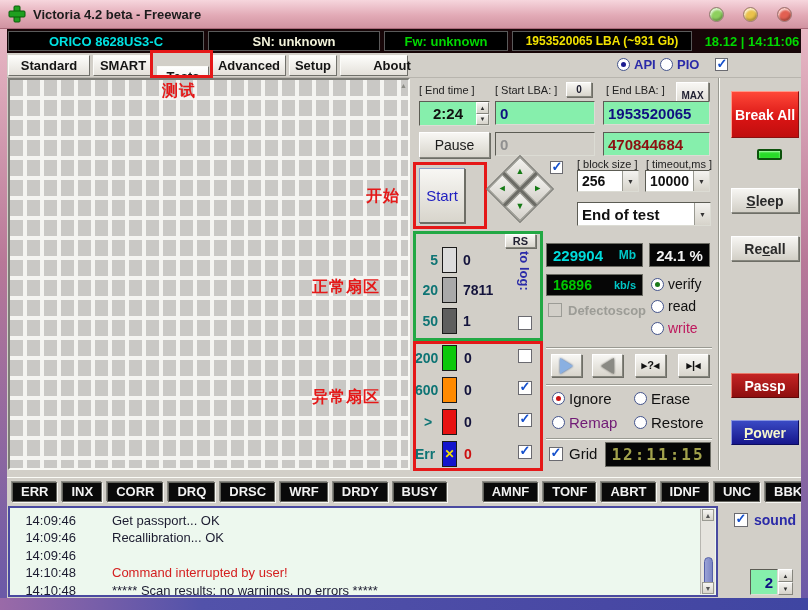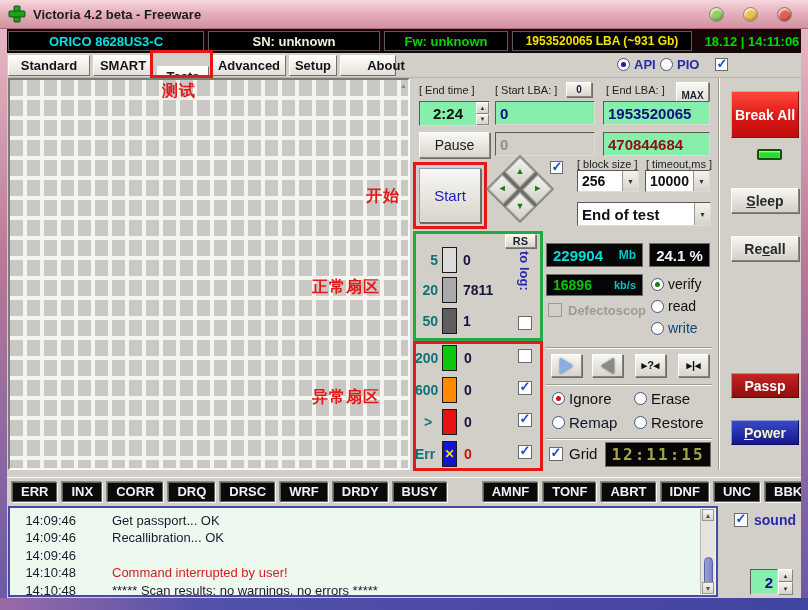--- a/index.html
+++ b/index.html
@@ -137,21 +137,21 @@
   <div class="abs ibox ib-fw">Fw: unknown</div>
   <div class="abs ibox ib-cap">1953520065 LBA (~931 Gb)</div>
   <div class="abs ib-clock">18.12 | 14:11:06</div>
 
   <div class="abs tabbar"></div>
   <div class="abs tab" style="left:8px;top:55px;width:82px;">Standard</div>
   <div class="abs tab" style="left:93px;top:55px;width:60px;">SMART</div>
   <div class="abs tab active" style="left:157px;top:66px;width:52px;">Tests</div>
   <div class="abs tab" style="left:212px;top:55px;width:74px;">Advanced</div>
   <div class="abs tab" style="left:289px;top:55px;width:48px;">Setup</div>
-  <div class="abs tab" style="left:340px;top:55px;width:56px;padding-left:36px;">About</div>
+  <div class="abs tab" style="left:340px;top:55px;width:68px;padding-left:36px;">About</div>
   <div class="abs redbox" style="left:150px;top:50px;width:63px;height:28px;"></div>
   <div class="abs radio sel dot-navy" style="left:617px;top:58px;"></div>
   <div class="abs navy" style="left:634px;top:57px;font-size:13px;">API</div>
   <div class="abs radio" style="left:660px;top:58px;"></div>
   <div class="abs navy" style="left:677px;top:57px;font-size:13px;">PIO</div>
   <div class="abs cb checked" style="left:715px;top:58px;"></div>
   <div class="abs navy" style="left:733px;top:50px;font-size:13px;margin-top:40px;">Hints</div>
 
   <div class="abs scangrid">
     <span class="grid-scroll">▲</span>
@@ -190,21 +190,21 @@
   </div>
   <div class="abs combo" style="left:645px;top:170px;width:65px;height:22px;">
     <span class="val">10000</span>
       <span class="drop">▼</span>
   </div>
   <div class="abs combo" style="left:577px;top:202px;width:134px;height:24px;">
     <span class="val" style="font-size:15px;">End of test</span>
       <span class="drop">▼</span>
   </div>
 
-  <div class="abs btn3d" style="left:419px;top:168px;width:62px;height:55px;font-size:15px;font-weight:normal;color:#2020c0;border-color:#8a9cc8 #6e6e66 #6e6e66 #8a9cc8;">Start</div>
+  <div class="abs btn3d" style="left:419px;top:168px;width:46px;height:55px;font-size:15px;font-weight:normal;color:#2020c0;border-color:#8a9cc8 #6e6e66 #6e6e66 #8a9cc8;">Start</div>
   <div class="abs redbox" style="left:413px;top:162px;width:74px;height:67px;"></div>
 
   <div class="abs diamond">
     <div class="dia-rot">
       <div class="dia-cell">
           <span>▲</span>
         </div>
       <div class="dia-cell">
           <span>►</span>
         </div>
@@ -272,21 +272,21 @@
     <span style="padding-right:6px;font-size:11px;font-weight:bold;color:#00c8c8;">kb/s</span>
   </div>
   <div class="abs cb disabled" style="left:548px;top:303px;width:14px;height:14px;"></div>
   <div class="abs" style="left:568px;top:303px;font-size:13px;font-weight:bold;color:#9c9c96;">Defectoscop</div>
 
   <div class="abs radio sel dot-green" style="left:651px;top:278px;"></div>
   <div class="abs" style="left:668px;top:276px;font-size:14px;color:#111;">verify</div>
   <div class="abs radio" style="left:651px;top:300px;"></div>
   <div class="abs" style="left:668px;top:298px;font-size:14px;color:#111;">read</div>
   <div class="abs radio" style="left:651px;top:322px;"></div>
-  <div class="abs" style="left:668px;top:320px;font-size:14px;color:#0c4a6e;">write</div>
+  <div class="abs" style="left:668px;top:320px;font-size:14px;color:#be185d;">write</div>
 
   <div class="abs sep" style="left:546px;top:347px;width:166px;"></div>
   <div class="abs btn3d pbtn" style="left:551px;top:354px;">
       <span class="tri-r"></span>
     </div>
   <div class="abs btn3d pbtn" style="left:592px;top:354px;">
       <span class="tri-l"></span>
     </div>
   <div class="abs btn3d pbtn" style="left:635px;top:354px;">
       <span class="pglyph">▸?◂</span>
@@ -294,21 +294,21 @@
   <div class="abs btn3d pbtn" style="left:678px;top:354px;">
       <span class="pglyph">▸|◂</span>
     </div>
 
   <div class="abs sep" style="left:546px;top:384px;width:166px;"></div>
   <div class="abs radio sel dot-red" style="left:552px;top:392px;"></div>
   <div class="abs" style="left:569px;top:390px;font-size:15px;color:#111;">Ignore</div>
   <div class="abs radio" style="left:634px;top:392px;"></div>
   <div class="abs" style="left:651px;top:390px;font-size:15px;color:#111;">Erase</div>
   <div class="abs radio" style="left:552px;top:416px;"></div>
-  <div class="abs" style="left:569px;top:414px;font-size:15px;color:#0f172a;">Remap</div>
+  <div class="abs" style="left:569px;top:414px;font-size:15px;color:#701a75;">Remap</div>
   <div class="abs radio" style="left:634px;top:416px;"></div>
   <div class="abs" style="left:651px;top:414px;font-size:15px;color:#111;">Restore</div>
 
   <div class="abs sep" style="left:546px;top:438px;width:166px;"></div>
   <div class="abs cb checked" style="left:549px;top:447px;width:14px;height:14px;"></div>
   <div class="abs" style="left:569px;top:445px;font-size:15px;color:#111;">Grid</div>
   <div class="abs lcd" style="left:605px;top:442px;width:106px;height:25px;justify-content:center;">
     <span style="font-family:'DejaVu Sans Mono',monospace;font-size:16px;font-weight:bold;color:#a2a24c;letter-spacing:2px;">12:11:15</span>
   </div>
 

